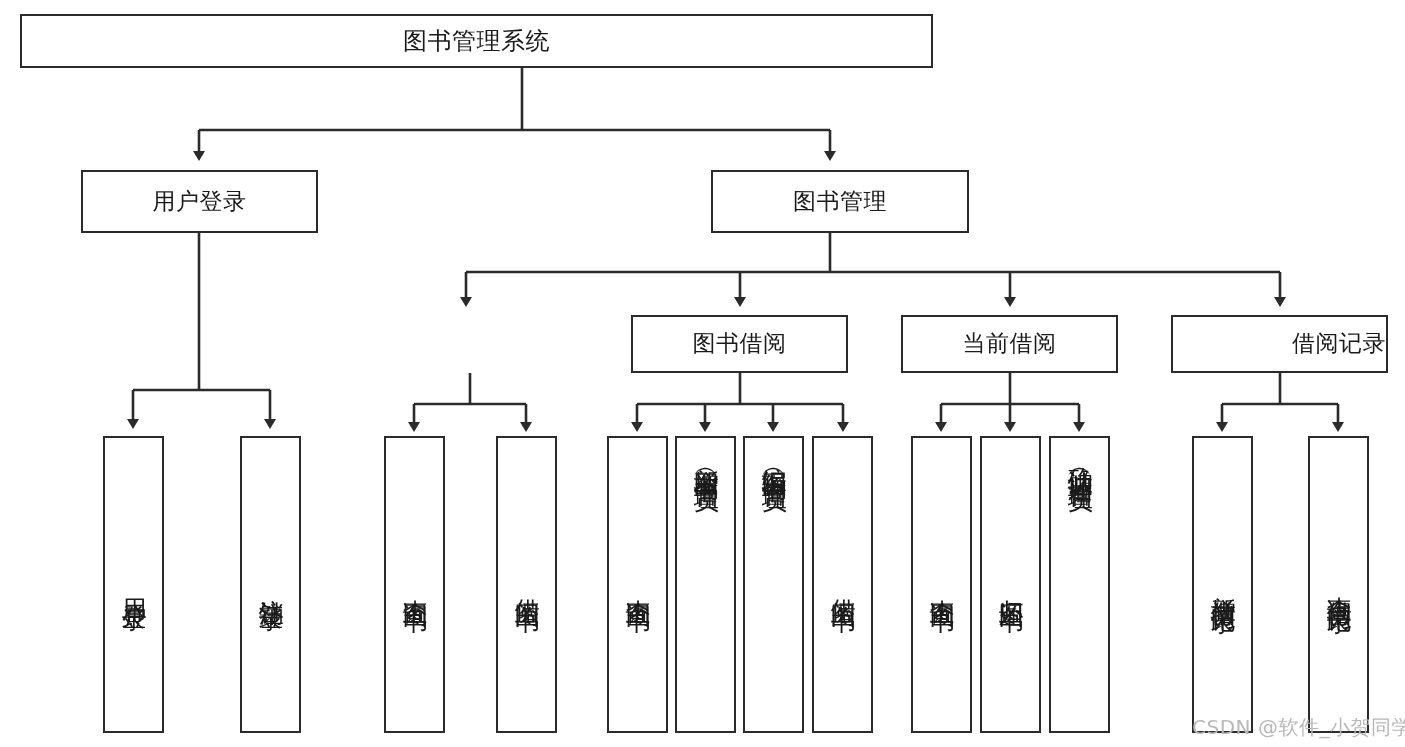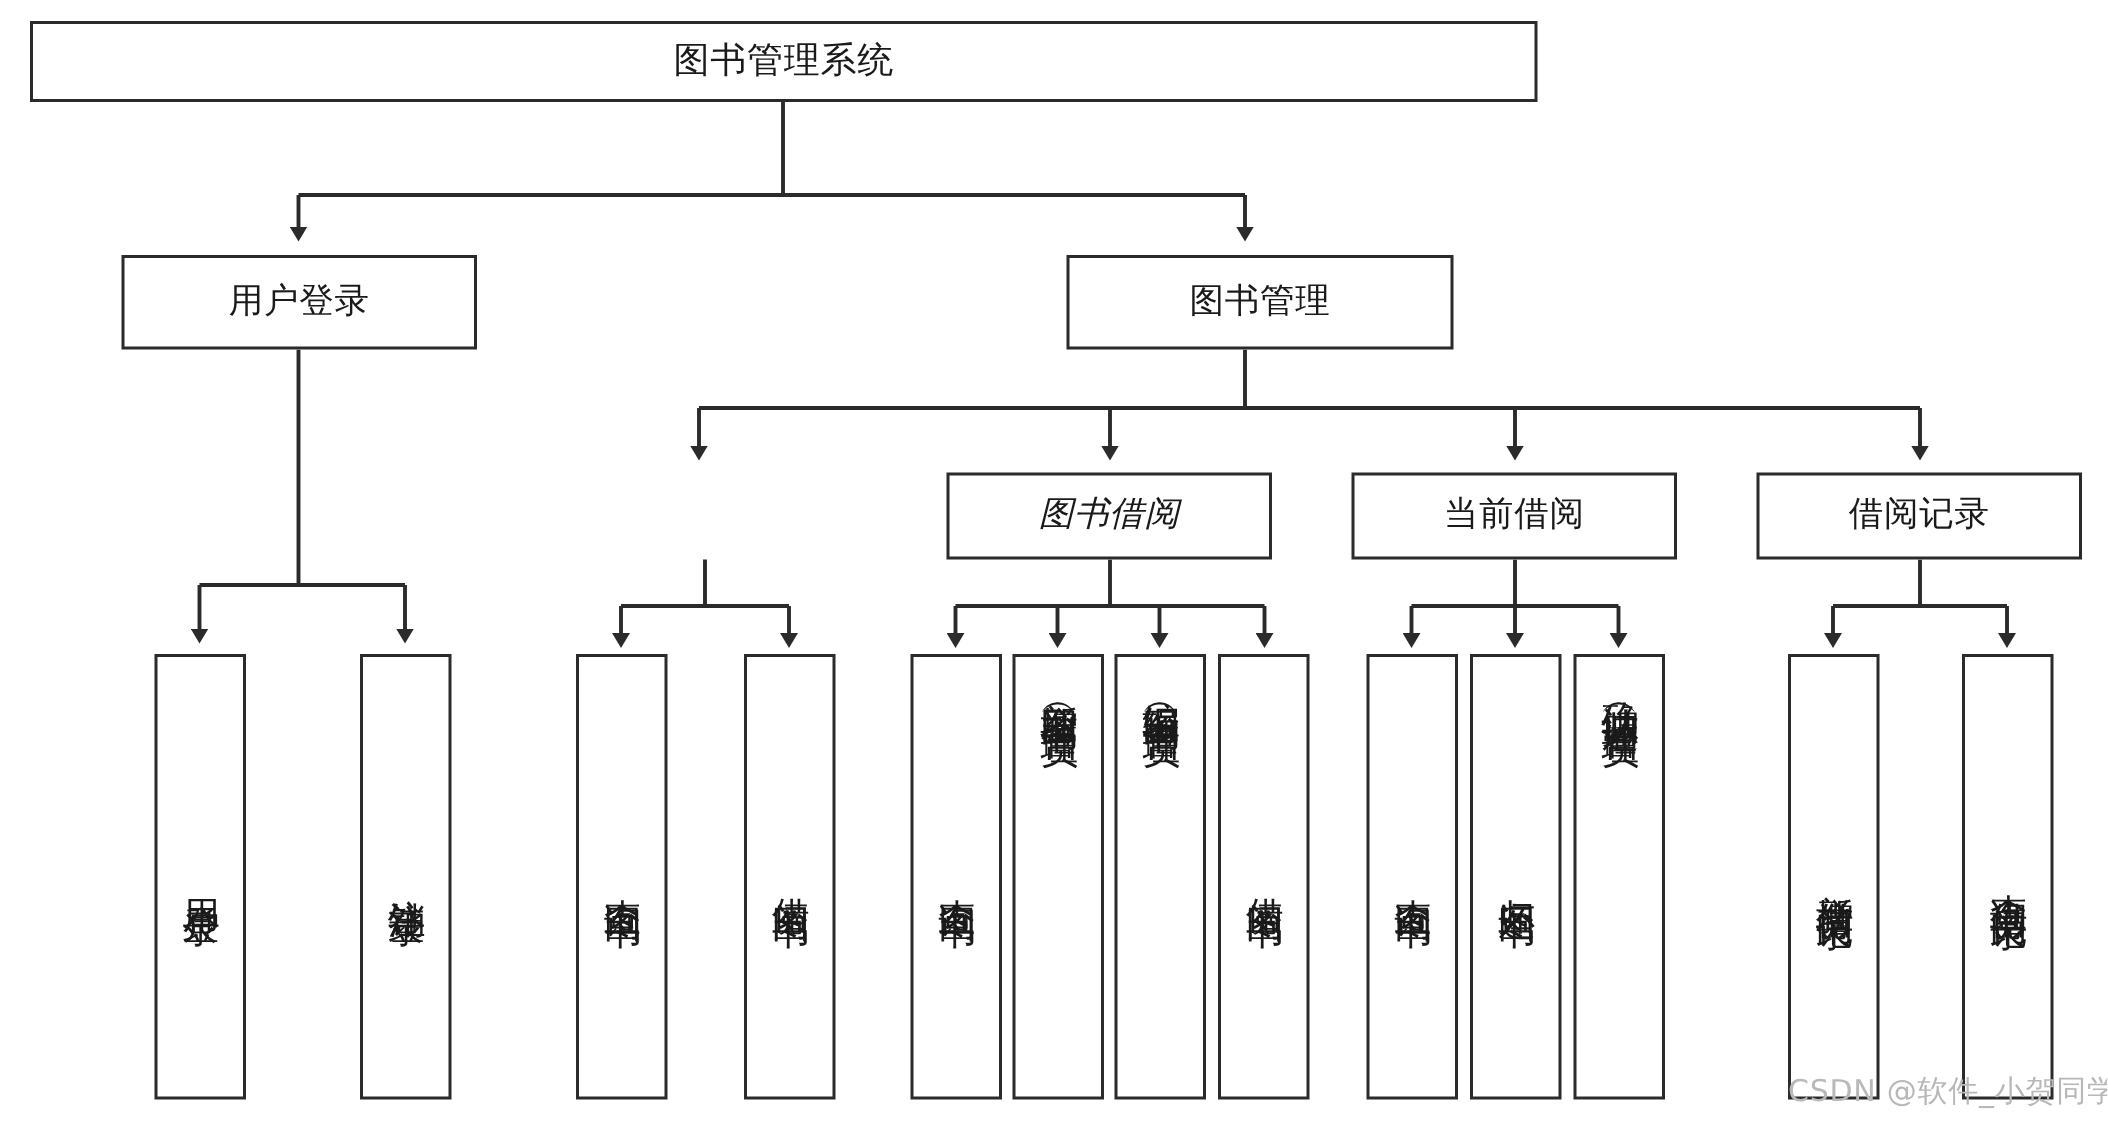--- a/index.html
+++ b/index.html
@@ -123,38 +123,38 @@
       <path d="M1010,404 L1010,423" marker-end="url(#arrow)"></path>
       <path d="M1079,404 L1079,423" marker-end="url(#arrow)"></path>
 
       <path d="M1280,373 L1280,404"></path>
       <path d="M1222,404 L1338,404"></path>
       <path d="M1222,404 L1222,423" marker-end="url(#arrow)"></path>
       <path d="M1338,404 L1338,423" marker-end="url(#arrow)"></path>
     </g>
   </svg>
 
-  <div class="node h root" style="left:20px; top:14px; width:1005px; height:54px;font-family:Liberation Serif, serif;">
+  <div class="node h root" style="left:20px; top:14px; width:913px; height:54px;">
     <span class="lbl">图书管理系统</span>
   </div>
 
   <div class="node h" style="left:81px; top:170px; width:237px; height:63px;">
     <span class="lbl">用户登录</span>
   </div>
   <div class="node h" style="left:711px; top:170px; width:258px; height:63px;">
     <span class="lbl">图书管理</span>
   </div>
 
-  <div class="node h" style="left:631px; top:315px; width:217px; height:58px;font-style:italic;">
+  <div class="node h" style="left:631px; top:315px; width:217px; height:58px;">
     <span class="lbl">图书借阅</span>
   </div>
   <div class="node h" style="left:901px; top:315px; width:217px; height:58px;">
     <span class="lbl">当前借阅</span>
   </div>
-  <div class="node h" style="left:1171px; top:315px; width:217px; height:58px;">
+  <div class="node h" style="left:1171px; top:315px; width:217px; height:58px;justify-content:flex-end;">
     <span class="lbl">借阅记录</span>
   </div>
 
   <div class="node v mid" style="left:103px; top:436px; width:61px; height:297px;">
     <span class="lbl">用户登录</span>
   </div>
   <div class="node v mid" style="left:240px; top:436px; width:61px; height:297px;">
     <span class="lbl">注销登录</span>
   </div>
 

